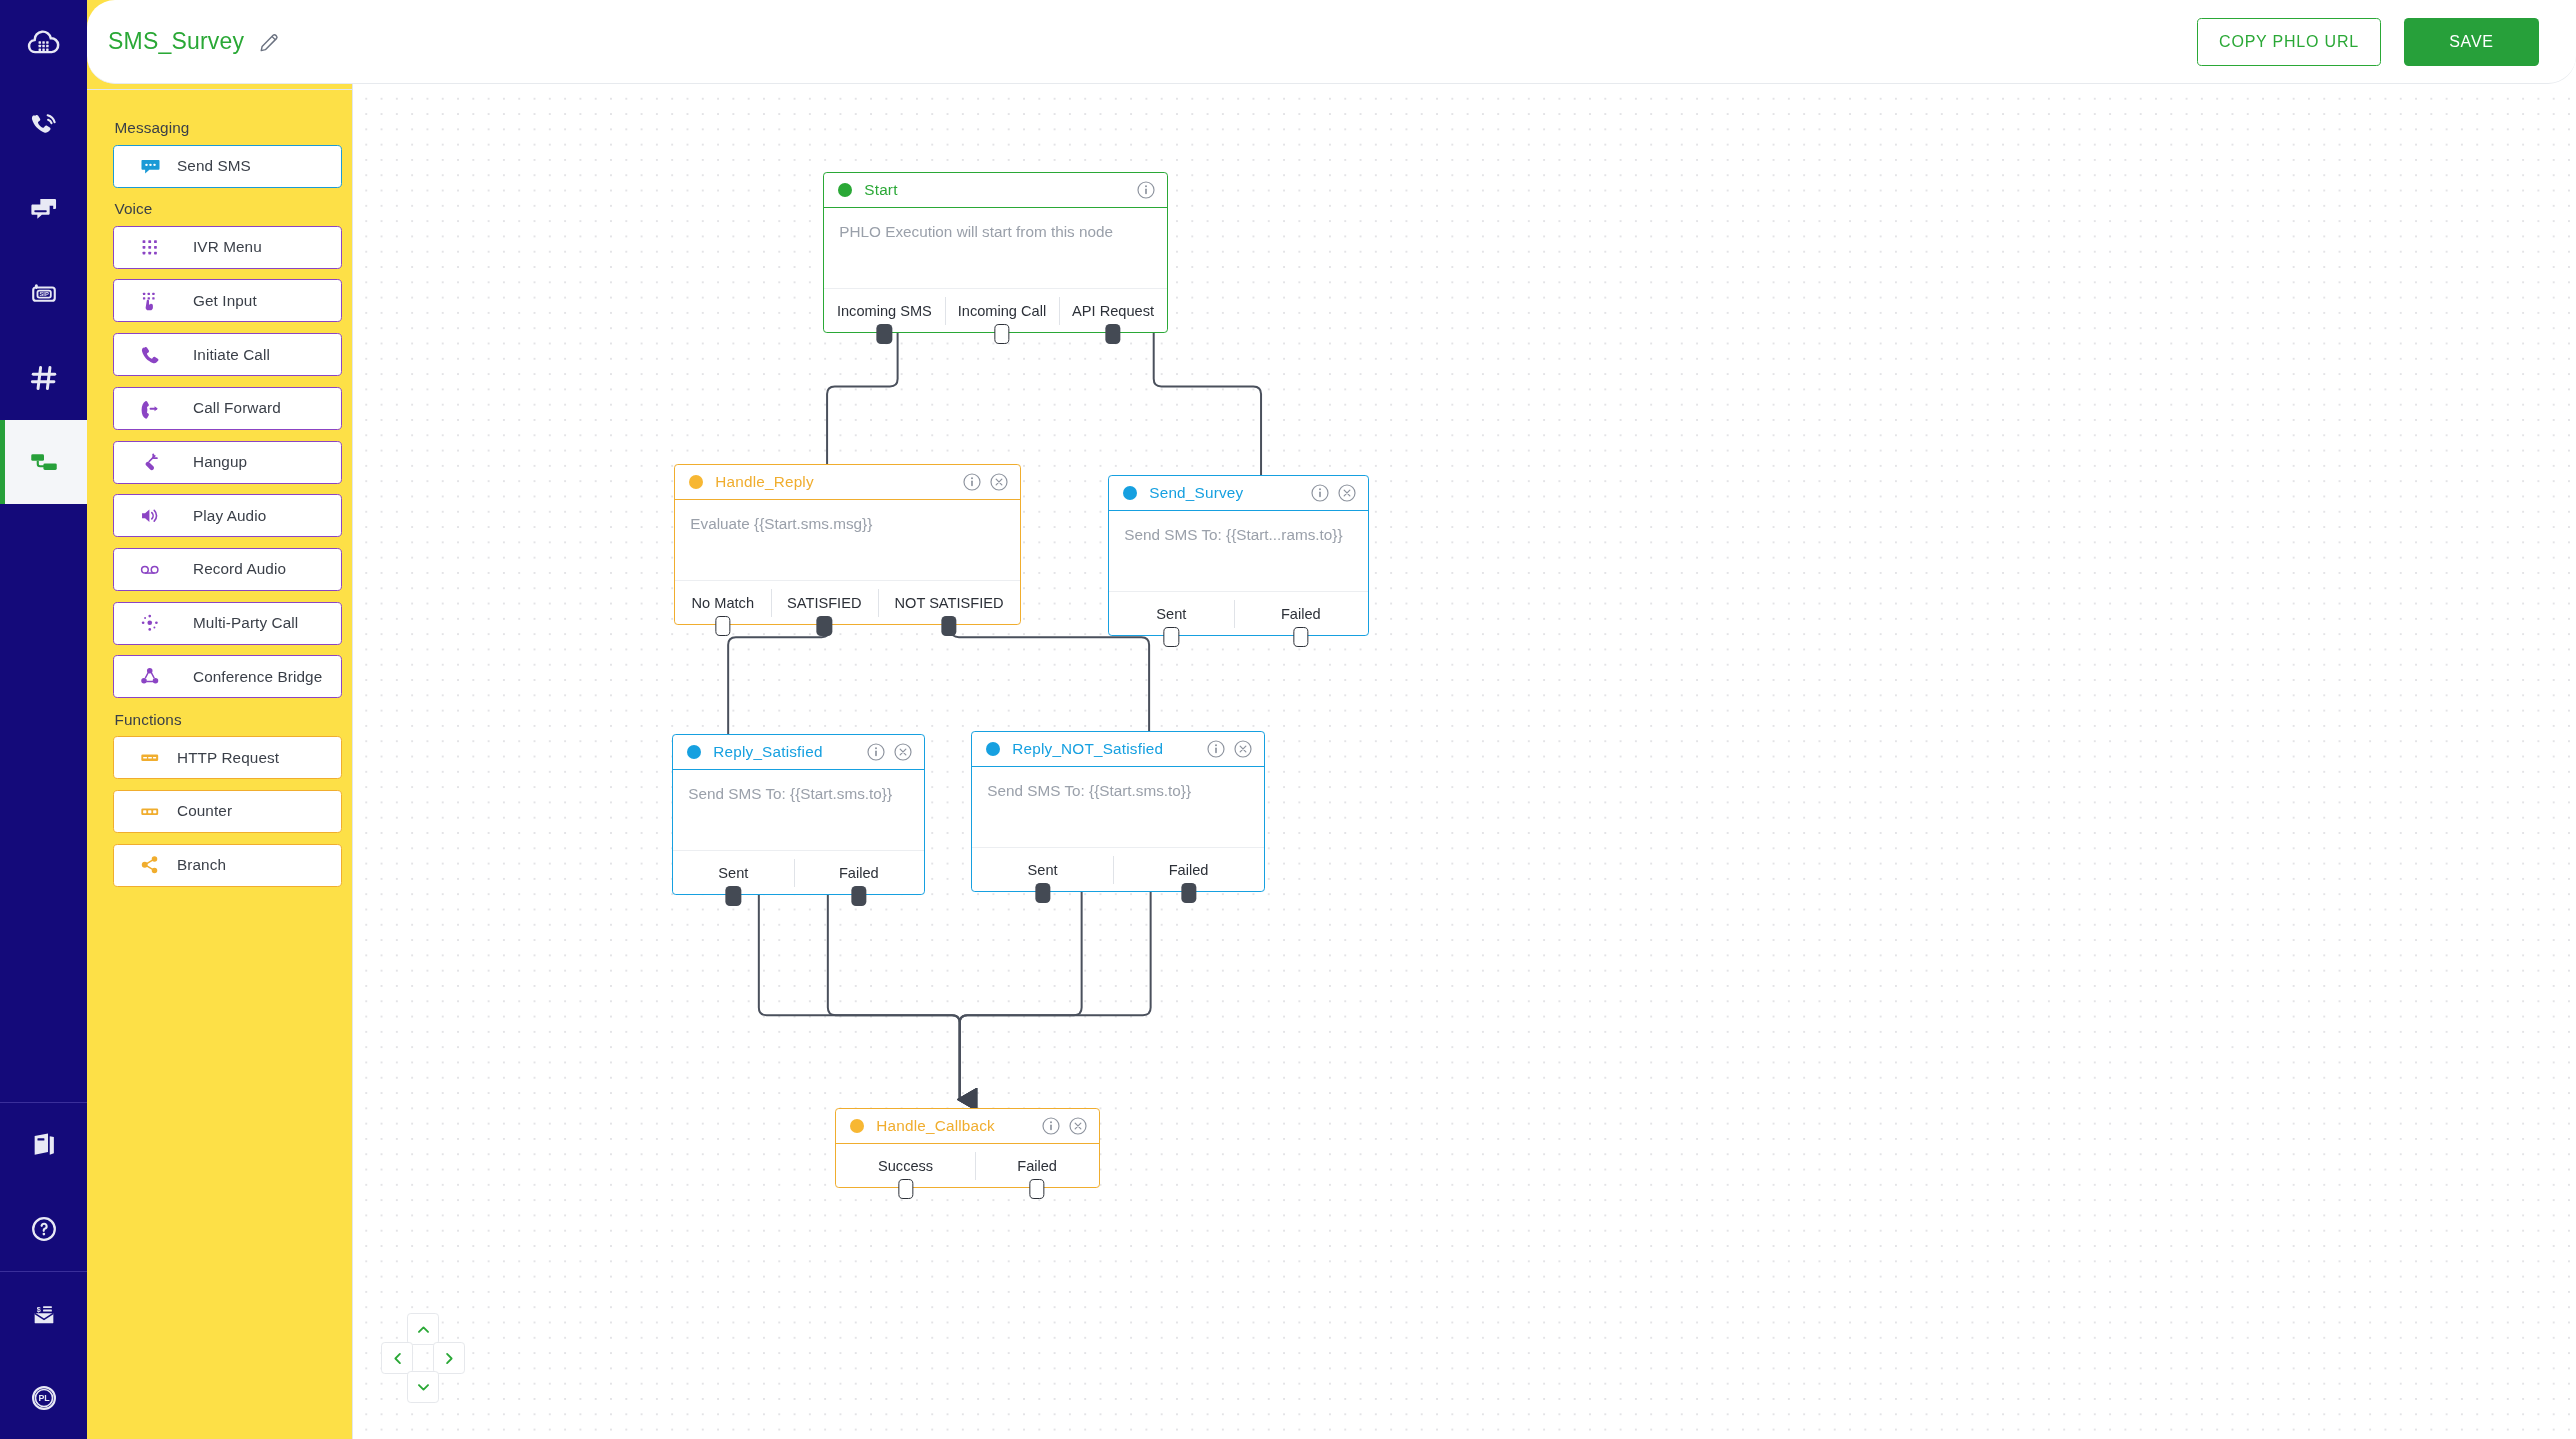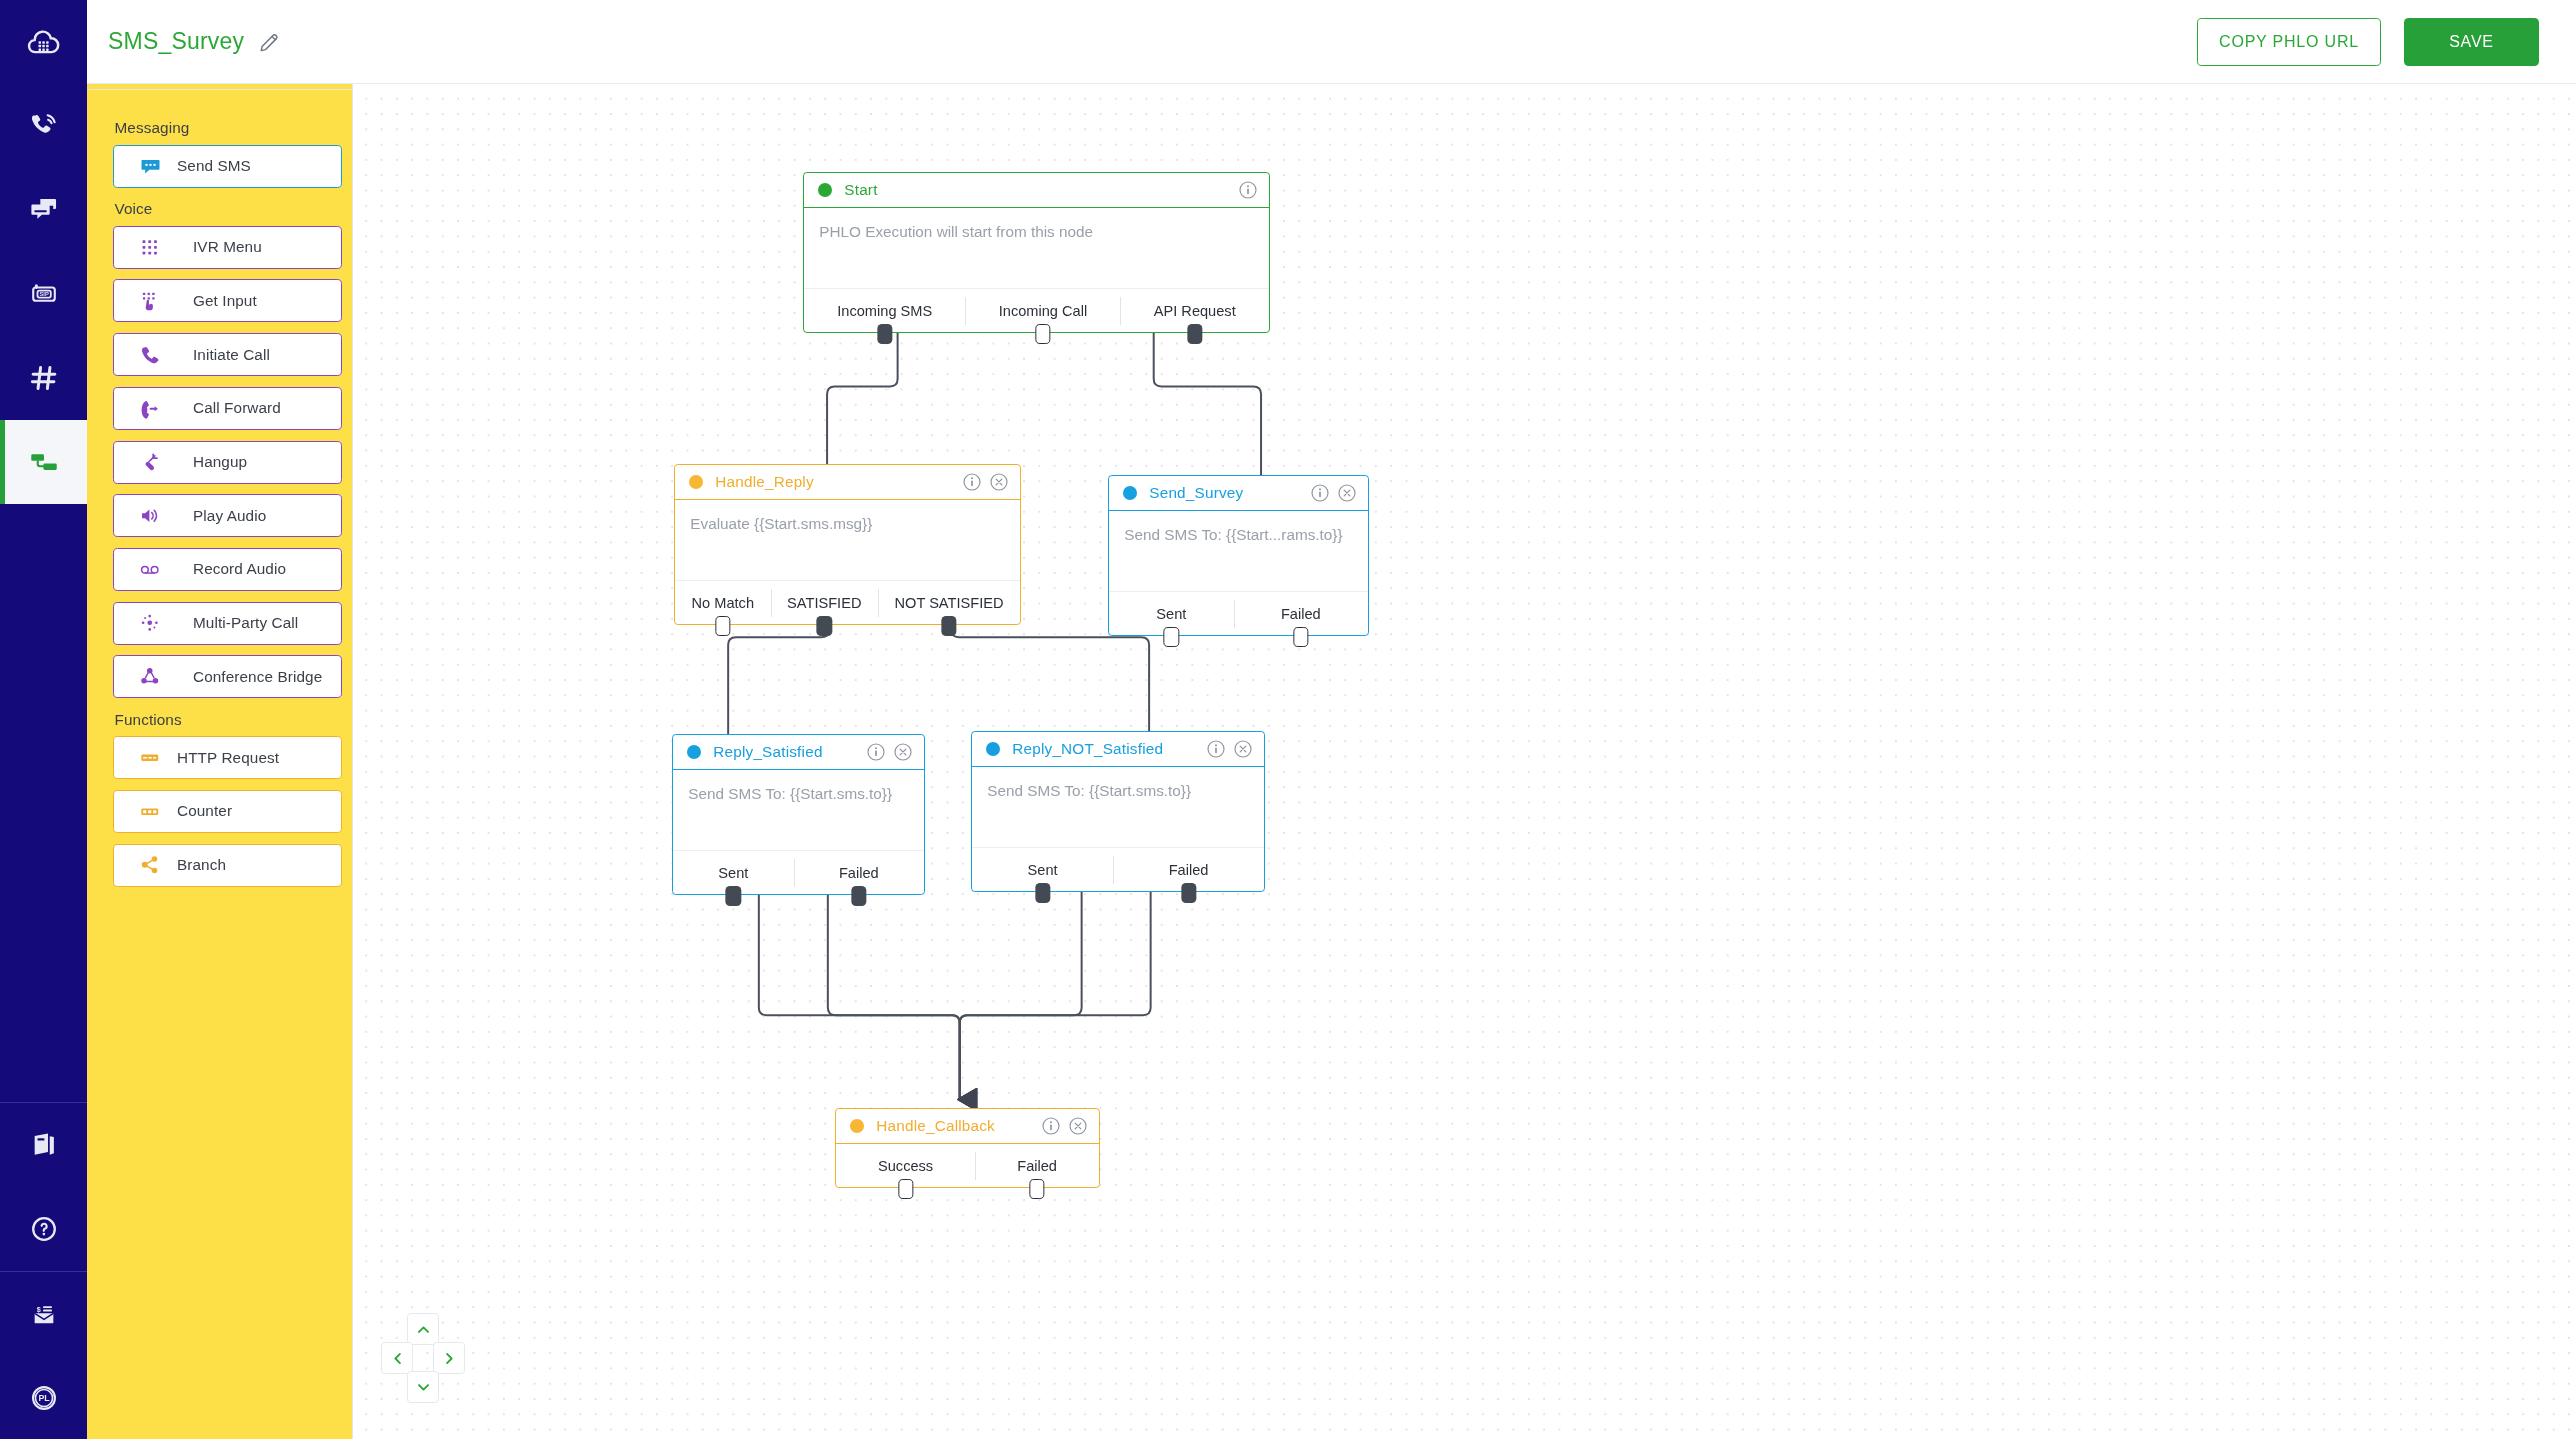--- a/index.html
+++ b/index.html
@@ -81,20 +81,21 @@
   .comp.func { border: 1.2px solid #f0ad2e; }
 
   
   .header {
     position: absolute; left: 87px; top: 0;
     width: 2489px; height: 84px;
     background: #ffffff;
     border-bottom: 0.8px solid #e7eaee;
     display: flex; align-items: center;
     z-index: 5;
+    border-radius: 28px;
   }
   .phlo-title {
     margin-left: 21px;
     font-size: 23px; color: #2aa836; font-weight: 400;
     letter-spacing: 0.2px;
   }
   .edit-ico { margin-left: 14px; display: flex; align-items: center; cursor: pointer; }
   .header-spacer { flex: 1 1 auto; }
   .btn-outline {
     height: 48px; min-width: 184px;
@@ -524,21 +525,21 @@
         <path d="M528,1023 V1203 Q528,1213 538,1213 H780 Q790,1213 790,1223 V1323"></path>
 
         <path d="M618,1023 V1203 Q618,1213 628,1213 H780 Q790,1213 790,1223 V1323"></path>
 
         <path d="M949,1023 V1203 Q949,1213 939,1213 H800 Q790,1213 790,1223 V1323"></path>
 
         <path d="M1039,1023 V1203 Q1039,1213 1029,1213 H800 Q790,1213 790,1223 V1323"></path>
       </g>
     </svg>
 
-    <div class="node green" style="left:449px; top:87px; width:467px;">
+    <div class="node green" style="left:469px; top:87px; width:345px;">
       <div class="node-head">
         <span class="node-dot"></span>
         <span class="node-title">Start</span>
         <span class="node-head-spacer"></span>
         <span class="hicon">
           <svg width="20" height="20" viewBox="0 0 24 24">
             <circle cx="12" cy="12" r="9.6" fill="none" stroke="#8d939e" stroke-width="1.4"></circle>
             <circle cx="12" cy="7.4" r="1.2" fill="#8d939e"></circle>
             <rect x="11" y="10.2" width="2" height="7" rx="1" fill="#8d939e"></rect>
           </svg>

